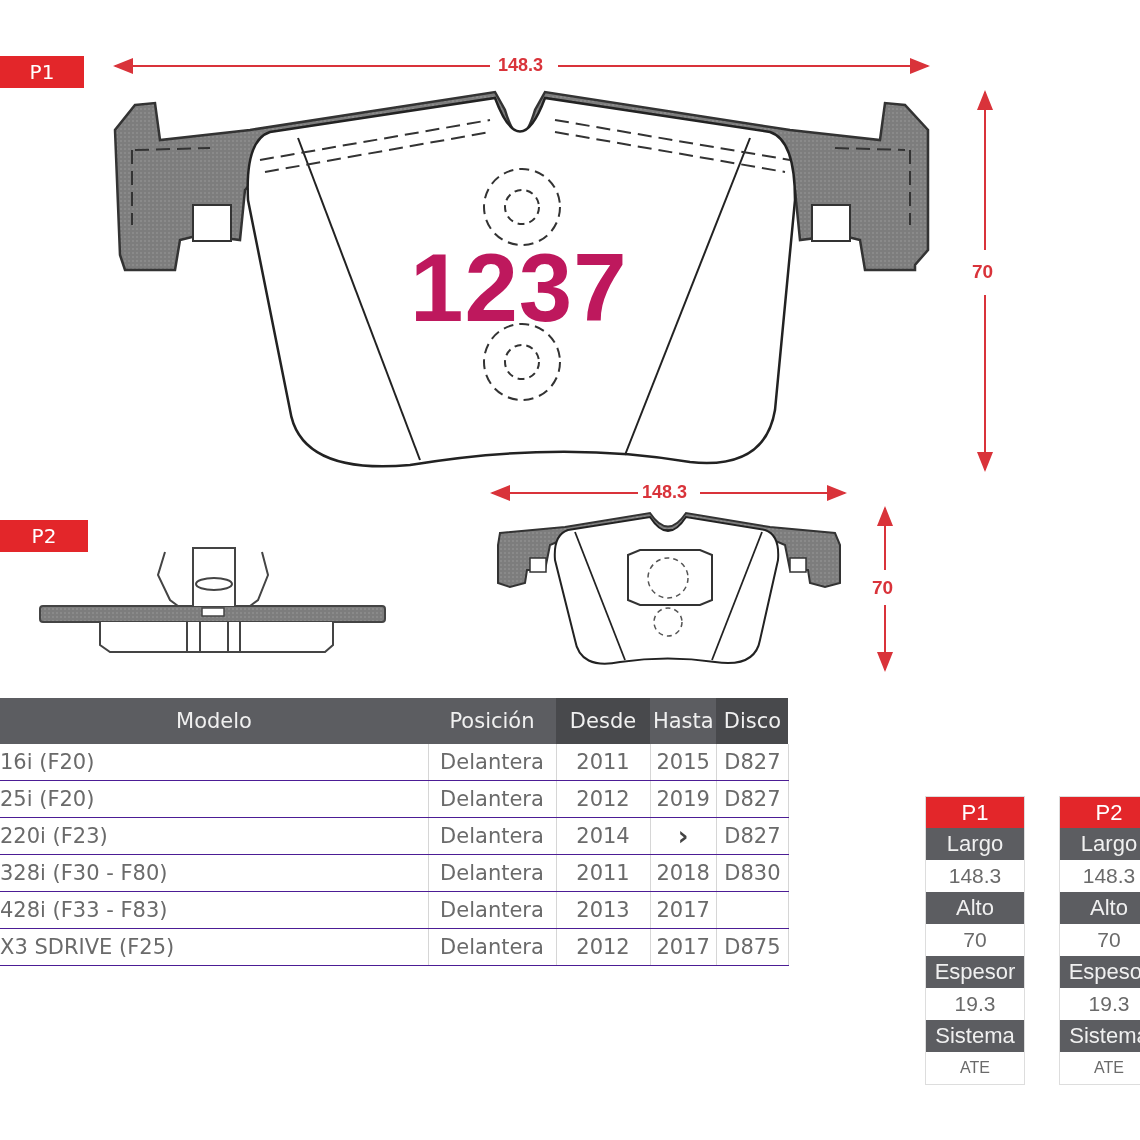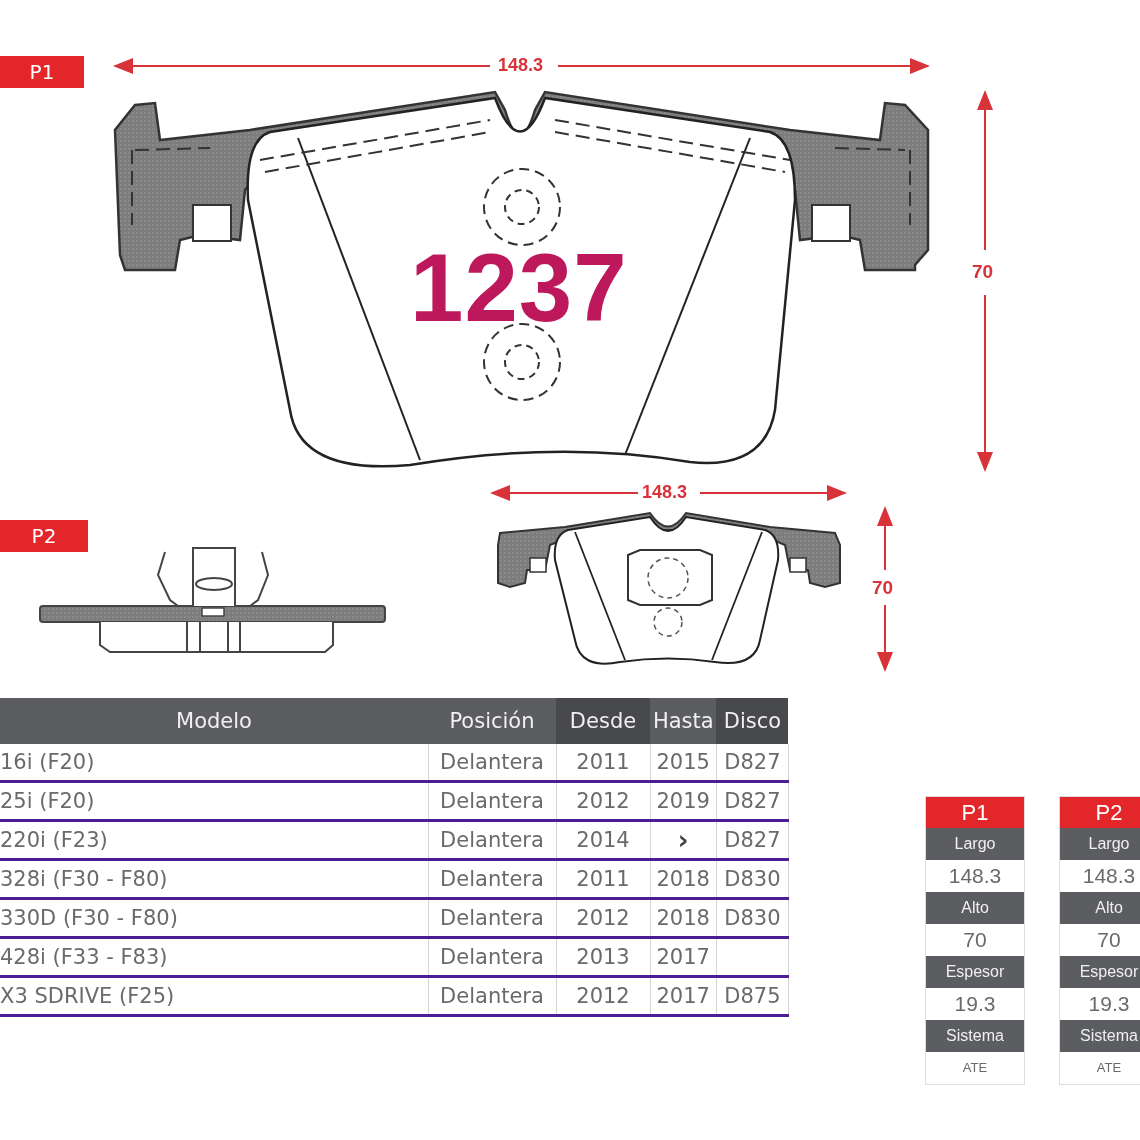--- a/index.html
+++ b/index.html
@@ -4,28 +4,28 @@
 <style>
   html, body { margin:0; padding:0; background:#ffffff; }
   body { width:1140px; height:1140px; position:relative; overflow:hidden; font-family:"DejaVu Sans", sans-serif; color:#555; }
   .tag { position:absolute; background:#e3262a; color:#fff; font-size:20px; text-align:center; line-height:32px; height:32px; }
   .dim { position:absolute; color:#d9333a; font-weight:bold; font-family:"Liberation Sans", sans-serif; }
   .part-no { position:absolute; left:410px; top:240px; font-family:"Liberation Sans", sans-serif; font-weight:bold; font-size:96px; color:#be185d; letter-spacing:1px; line-height:1; }
   svg.draw { position:absolute; left:0; top:0; }
   table.app { position:absolute; left:0; top:698px; border-collapse:collapse; font-size:21px; color:#6a6a6a; }
   table.app th { background:#5c5d61; color:#f0f0f0; font-weight:normal; height:46px; padding:0; text-align:center; }
   table.app th.dark { background:#48494c; }
-  table.app td { height:36px; border-bottom:3px solid #4c1d95; border-right:1px solid #d6d6d6; padding:0 6px; text-align:center; white-space:nowrap; }
+  table.app td { height:36px; border-bottom:1px solid #4c1d95; border-right:1px solid #d6d6d6; padding:0 6px; text-align:center; white-space:nowrap; }
   table.app td.model { text-align:left; padding-left:0; }
   .spec { position:absolute; top:796px; width:98px; border:1px solid #ddd; font-family:"Liberation Sans", sans-serif; }
   .spec div { text-align:center; }
   .spec .hd { background:#e3262a; color:#fff; font-size:22px; height:31px; line-height:31px; }
-  .spec .lbl { background:#5c5d61; color:#f0f0f0; font-size:16px; height:32px; line-height:32px; }
+  .spec .lbl { background:#5c5d61; color:#f0f0f0; font-size:22px; height:32px; line-height:32px; }
   .spec .val { background:#fff; color:#6a6a6a; font-size:21px; height:32px; line-height:32px; }
-  .spec .sm { font-size:13px; }
+  .spec .sm { font-size:16px; }
 </style>
 </head>
 <body>
 
 <svg class="draw" width="1140" height="700">
   <defs>
     <pattern id="dots" width="4" height="4" patternUnits="userSpaceOnUse">
       <rect width="4" height="4" fill="#7d7d7d"></rect>
       <circle cx="1" cy="1" r="0.8" fill="#9a9a9a"></circle>
     </pattern>
@@ -128,27 +128,20 @@
         <td>D827</td>
       </tr>
     <tr>
         <td class="model">328i (F30 - F80)</td>
         <td>Delantera</td>
         <td>2011</td>
         <td>2018</td>
         <td>D830</td>
       </tr>
     <tr>
-        <td class="model">330D (F30 - F80)</td>
-        <td>Delantera</td>
-        <td>2012</td>
-        <td>2018</td>
-        <td>D830</td>
-      </tr>
-    <tr>
         <td class="model">428i (F33 - F83)</td>
         <td>Delantera</td>
         <td>2013</td>
         <td>2017</td>
         <td></td>
       </tr>
     <tr>
         <td class="model">X3 SDRIVE (F25)</td>
         <td>Delantera</td>
         <td>2012</td>

